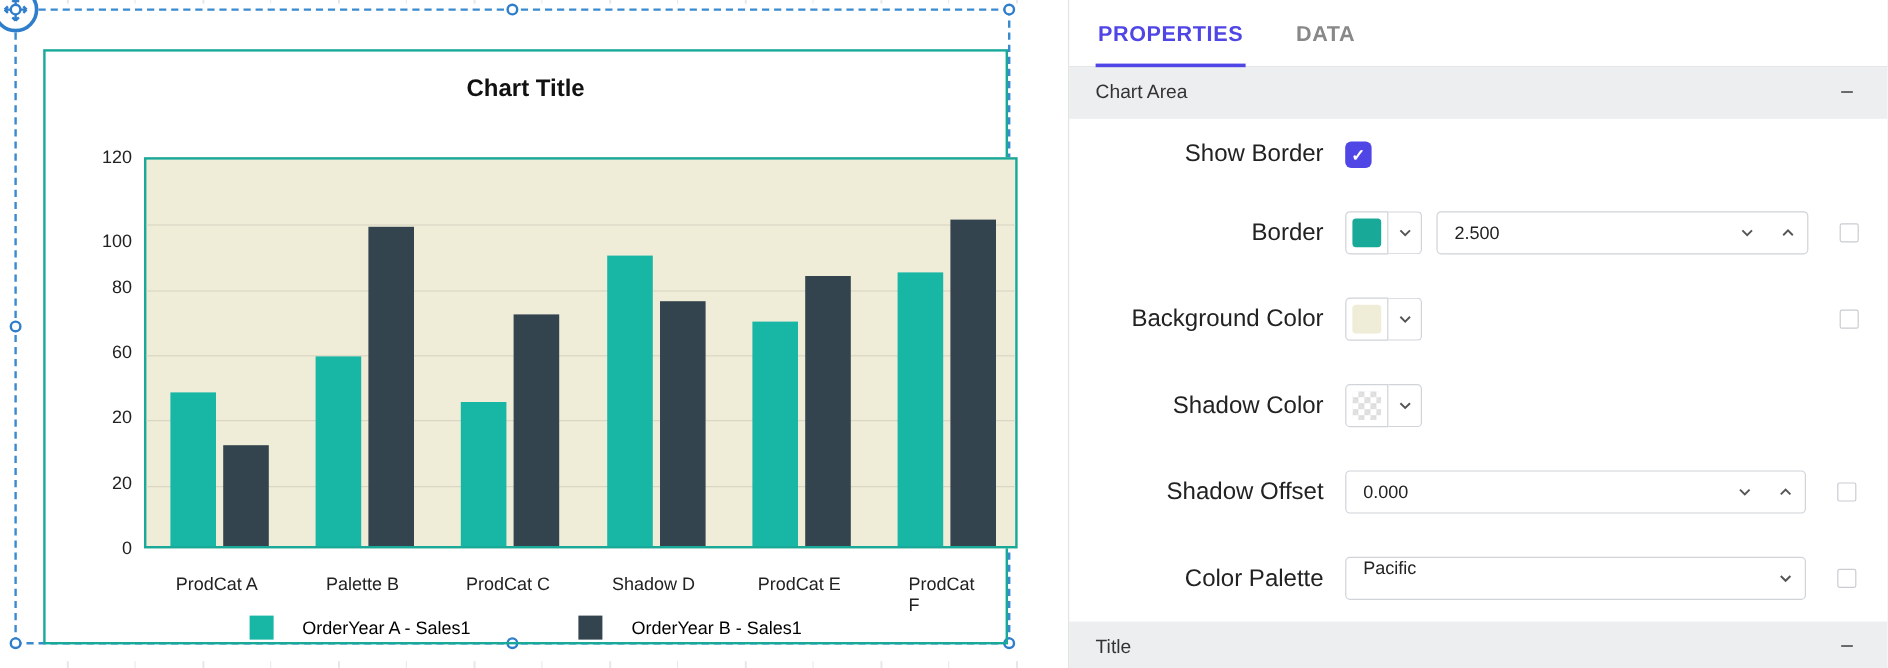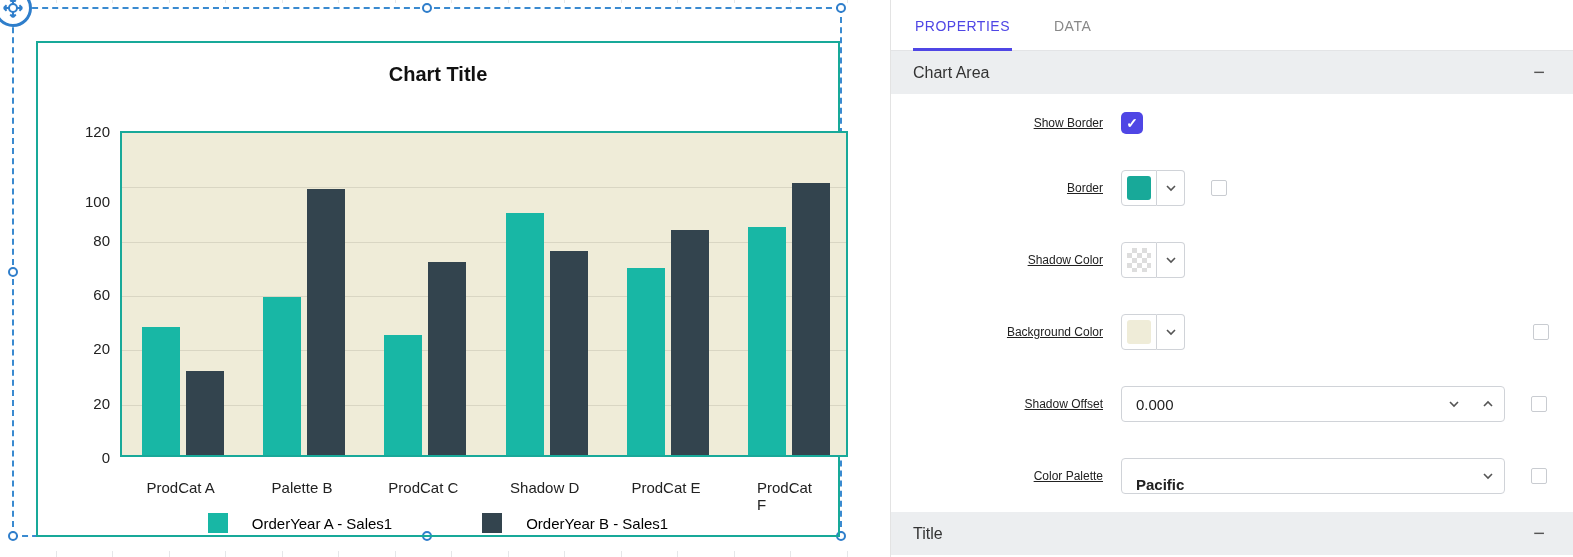--- a/index.html
+++ b/index.html
@@ -65,50 +65,50 @@
   .bar.dark{background:#33444e;}
   .legend{position:absolute; left:0; right:0; top:470px; display:flex; justify-content:center; gap:90px; font-size:15px;}
   .legend-item{display:flex;align-items:center;gap:24px;}
   .legend-sw{width:20px;height:20px;}
 
   
   .props-panel{
     width:683px; height:557px; background:#fff; border-left:1px solid #e3e3e3; position:relative;
   }
   .tabs{display:flex; gap:40px; padding:10px 22px 0 22px; border-bottom:1px solid #e3e4e6;}
-  .tab{font-size:14px; font-weight:400; letter-spacing:0.5px; color:#888; padding:8px 2px 14px 2px; cursor:pointer;}
+  .tab{font-size:18px; font-weight:700; letter-spacing:0.5px; color:#888; padding:8px 2px 14px 2px; cursor:pointer;}
   .tab.active{color:#4f46e5; border-bottom:3px solid #4f46e5; margin-bottom:-1px;}
   .section-header{
     background:#eceef0; padding:10px 22px; font-size:16px; color:#333; display:flex; justify-content:space-between; align-items:center;
   }
   .prop-row{
     display:flex; align-items:center; padding:18px 24px 18px 0;
   }
   .prop-label{
-    width:230px; text-align:right; padding-right:18px; font-size:12px; color:#222;text-decoration:underline;
+    width:230px; text-align:right; padding-right:18px; font-size:20px; color:#222;
   }
   .prop-ctrl{flex:1; display:flex; align-items:center; gap:12px;}
   .checkbox-sq{
     width:22px;height:22px;border-radius:5px;background:#4f46e5;display:flex;align-items:center;justify-content:center;color:#fff;font-size:14px;font-weight:bold;
   }
   .sel-group{display:flex;}
   .color-swatch{
     width:36px;height:36px;border:1px solid #d0d3d8;border-radius:4px 0 0 4px;display:flex;align-items:center;justify-content:center;
   }
   .color-inner{width:24px;height:24px;border-radius:3px;}
   .color-dd{
     width:28px;height:36px;border:1px solid #d0d3d8;border-left:none;border-radius:0 4px 4px 0;display:flex;align-items:center;justify-content:center;color:#555;
   }
   .num-input{
     height:36px;border:1px solid #d0d3d8;border-radius:4px;display:flex;align-items:center;width:310px;
   }
   .num-input .val{flex:1;padding:0 14px;font-size:15px;color:#222;}
   .spin{width:34px;height:100%;display:flex;align-items:center;justify-content:center;color:#555;border-left:1px solid transparent;}
   .select-input{
-    height:36px;border:1px solid #d0d3d8;border-radius:4px;display:flex;align-items:flex-end;width:384px;font-weight:bold;
+    height:36px;border:1px solid #d0d3d8;border-radius:4px;display:flex;align-items:flex-start;width:384px;
   }
   .select-input .val{flex:1;padding:0 14px;font-size:15px;color:#222;}
   .adv-box{
     width:16px;height:16px;border:1px solid #c9ccd1;border-radius:2px;margin-left:14px;
   }
   .minus{color:#555;font-size:20px;padding-right:6px;}
   .transparent-pattern{
     background-image:
       linear-gradient(45deg,#ddd 25%,transparent 25%,transparent 75%,#ddd 75%),
       linear-gradient(45deg,#ddd 25%,transparent 25%,transparent 75%,#ddd 75%);
@@ -215,20 +215,51 @@
       <div class="sel-group">
         <div class="color-swatch">
             <div class="color-inner" style="background:#18a999"></div>
           </div>
         <div class="color-dd">
             <svg width="12" height="12" viewBox="0 0 12 12">
               <path d="M2 4l4 4 4-4" stroke="#555" stroke-width="1.6" fill="none"></path>
             </svg>
           </div>
       </div>
+      <div class="num-input">
+        <div class="val">2.500</div>
+        <div class="spin">
+            <svg width="12" height="12" viewBox="0 0 12 12">
+              <path d="M2 4l4 4 4-4" stroke="#555" stroke-width="1.6" fill="none"></path>
+            </svg>
+          </div>
+        <div class="spin">
+            <svg width="12" height="12" viewBox="0 0 12 12">
+              <path d="M2 8l4-4 4 4" stroke="#555" stroke-width="1.6" fill="none"></path>
+            </svg>
+          </div>
+      </div>
+      <div class="adv-box"></div>
+    </div>
+  </div>
+
+  <div class="prop-row">
+    <div class="prop-label">Background Color</div>
+    <div class="prop-ctrl">
+      <div class="sel-group">
+        <div class="color-swatch">
+            <div class="color-inner" style="background:#efecd8"></div>
+          </div>
+        <div class="color-dd">
+            <svg width="12" height="12" viewBox="0 0 12 12">
+              <path d="M2 4l4 4 4-4" stroke="#555" stroke-width="1.6" fill="none"></path>
+            </svg>
+          </div>
+      </div>
+      <div style="flex:1"></div>
       <div class="adv-box"></div>
     </div>
   </div>
 
   <div class="prop-row">
     <div class="prop-label">Shadow Color</div>
     <div class="prop-ctrl">
       <div class="sel-group">
         <div class="color-swatch">
             <div class="color-inner transparent-pattern"></div>
@@ -236,38 +267,20 @@
         <div class="color-dd">
             <svg width="12" height="12" viewBox="0 0 12 12">
               <path d="M2 4l4 4 4-4" stroke="#555" stroke-width="1.6" fill="none"></path>
             </svg>
           </div>
       </div>
     </div>
   </div>
 
   <div class="prop-row">
-    <div class="prop-label">Background Color</div>
-    <div class="prop-ctrl">
-      <div class="sel-group">
-        <div class="color-swatch">
-            <div class="color-inner" style="background:#efecd8"></div>
-          </div>
-        <div class="color-dd">
-            <svg width="12" height="12" viewBox="0 0 12 12">
-              <path d="M2 4l4 4 4-4" stroke="#555" stroke-width="1.6" fill="none"></path>
-            </svg>
-          </div>
-      </div>
-      <div style="flex:1"></div>
-      <div class="adv-box"></div>
-    </div>
-  </div>
-
-  <div class="prop-row">
     <div class="prop-label">Shadow Offset</div>
     <div class="prop-ctrl">
       <div class="num-input" style="width:384px">
         <div class="val">0.000</div>
         <div class="spin">
             <svg width="12" height="12" viewBox="0 0 12 12">
               <path d="M2 4l4 4 4-4" stroke="#555" stroke-width="1.6" fill="none"></path>
             </svg>
           </div>
         <div class="spin">

